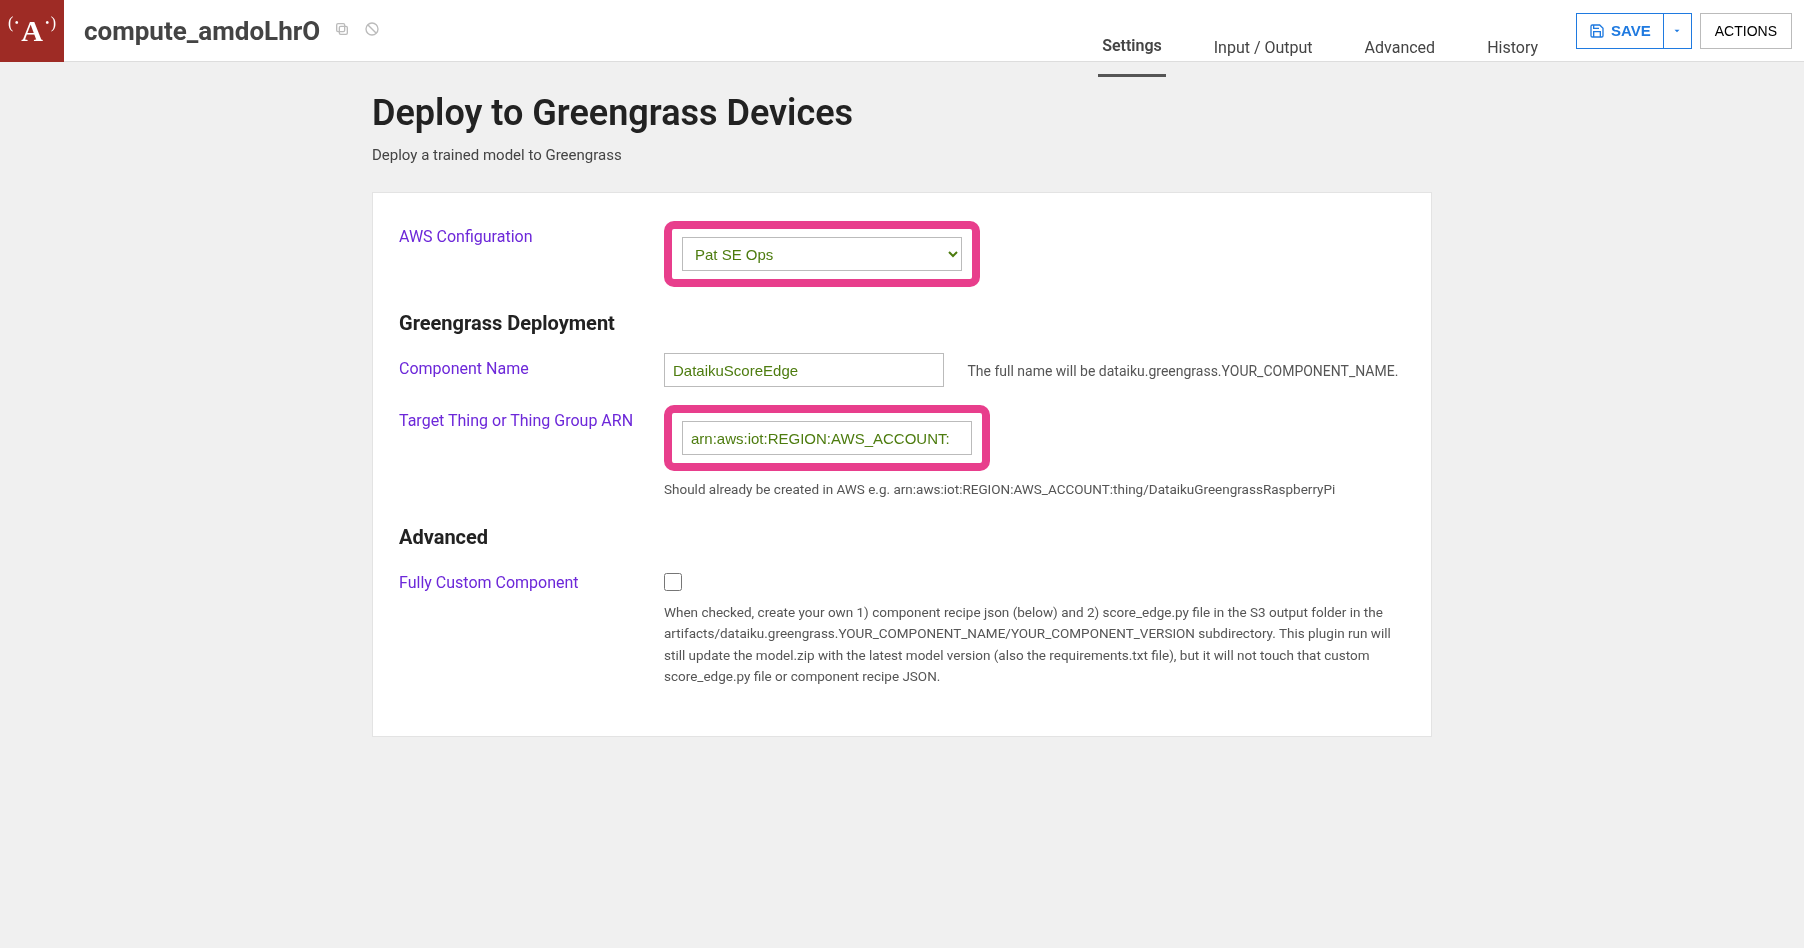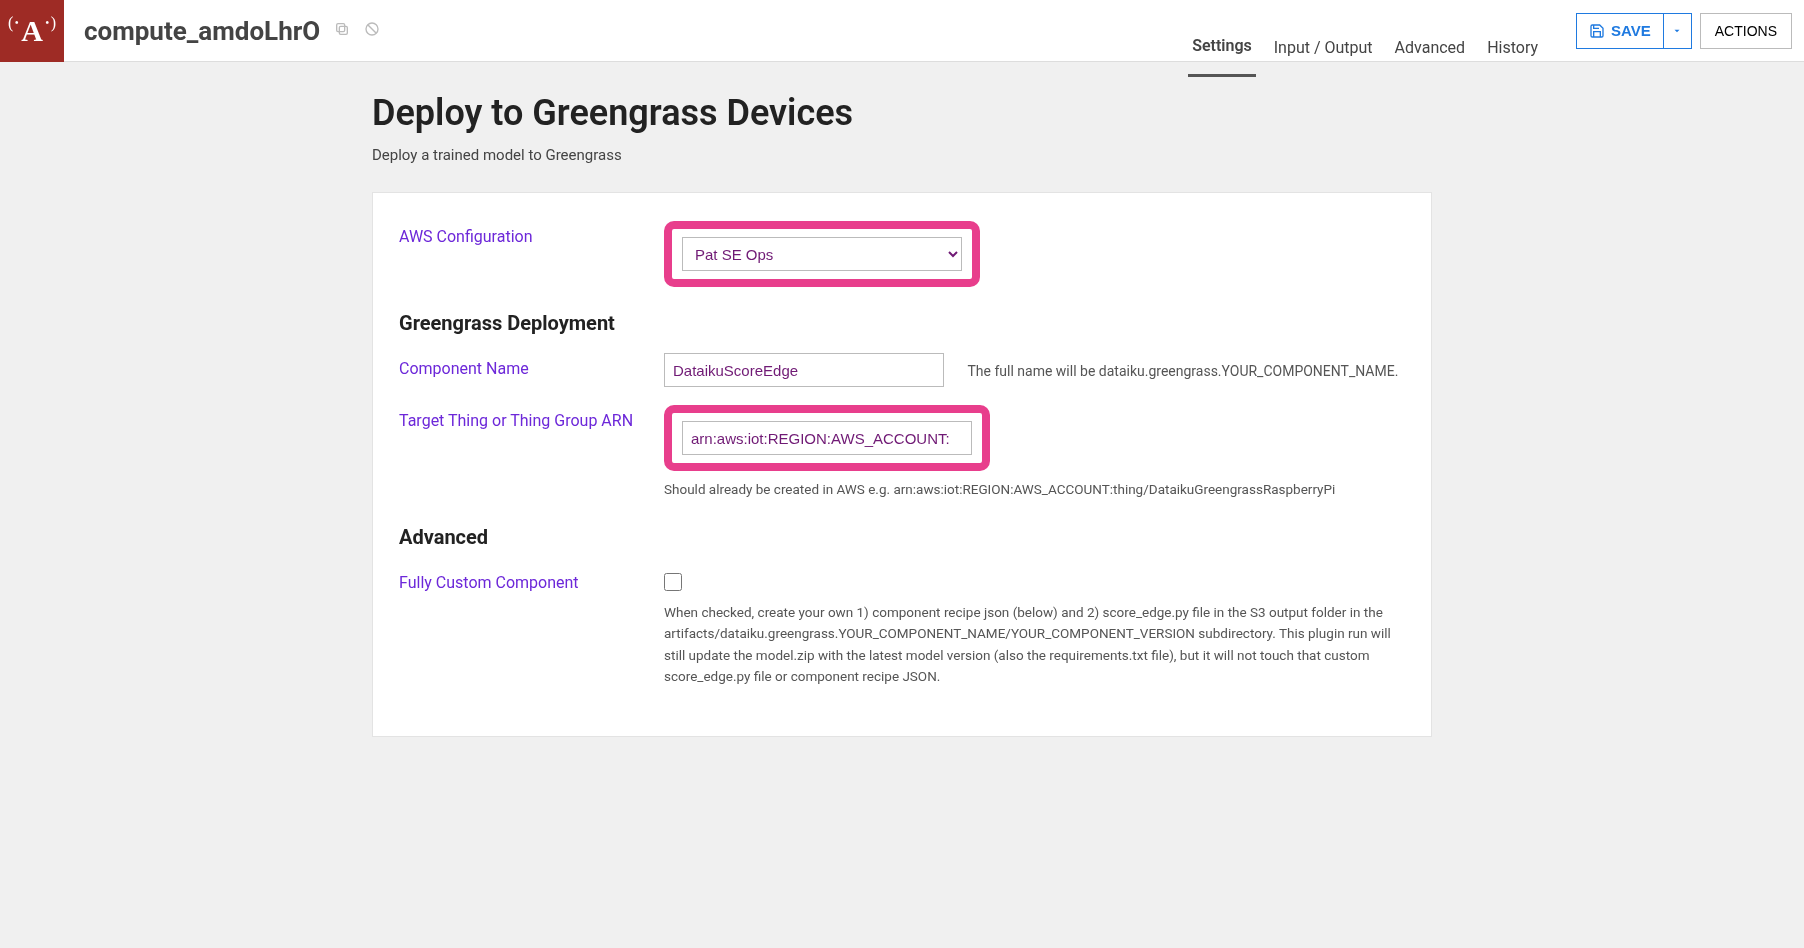--- a/index.html
+++ b/index.html
@@ -40,21 +40,21 @@
 
   .page-title {
     margin-left: 20px;
     font-size: 26px;
     font-weight: 700;
     color: #444;
   }
   .title-icons { margin-left: 14px; display:flex; gap: 14px; align-items:center;}
   .title-icons span { color: #bbb; font-size: 18px; cursor: pointer;}
 
-  .tabs { margin-left: auto; display: flex; gap: 14px; align-items:center; height:100%;margin-top:31px;}
+  .tabs { margin-left: auto; display: flex; gap: 44px; align-items:center; height:100%;margin-top:31px;}
   .tab {
     font-size: 16px;
     color: #444;
     padding: 20px 4px 18px;
     cursor: pointer;
     height: 100%;
     display:flex; align-items:center;
   }
   .tab.active {
     font-weight: 600;
@@ -120,21 +120,21 @@
     border-radius: 10px;
     padding: 8px 10px;
     display: inline-block;
   }
   select.control, input.control {
     height: 34px;
     border: 1px solid #bbb;
     padding: 4px 8px;
     font-size: 15px;
     background: #fff;
-    color:#701a75;
+    color:#4d7c0f;
   }
   select.control { width: 280px; }
   input.control  { width: 280px; }
   .hint {
     font-size: 13.5px;
     color: #555;
     line-height: 1.6;
     margin-top: 8px;
   }
   .inline-hint {

